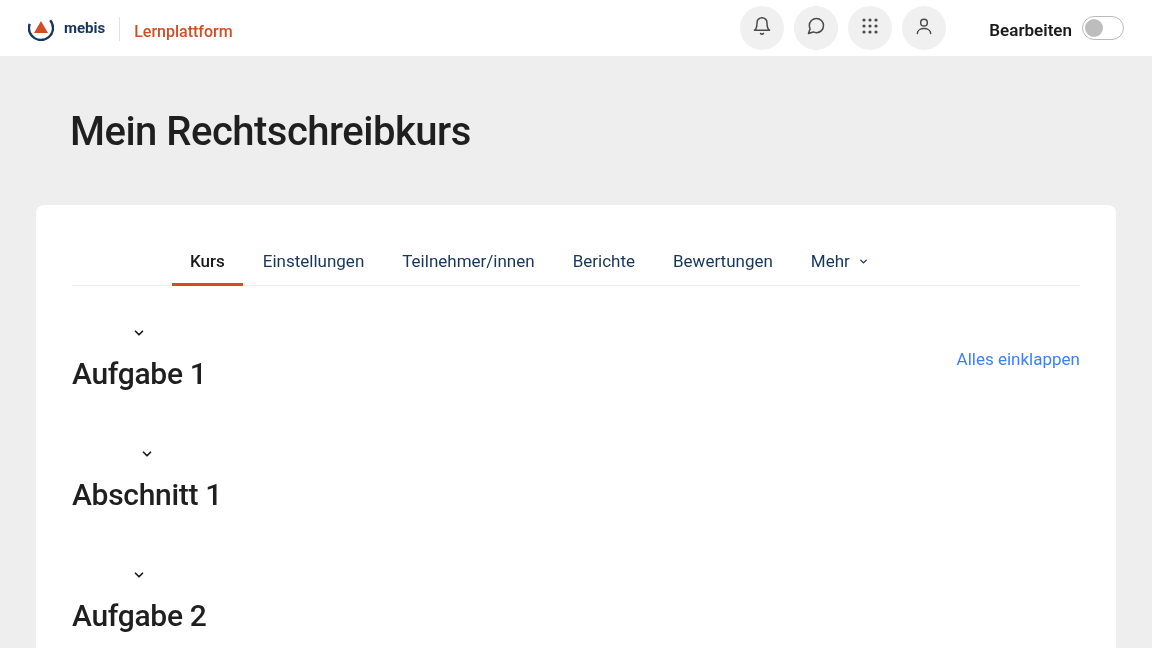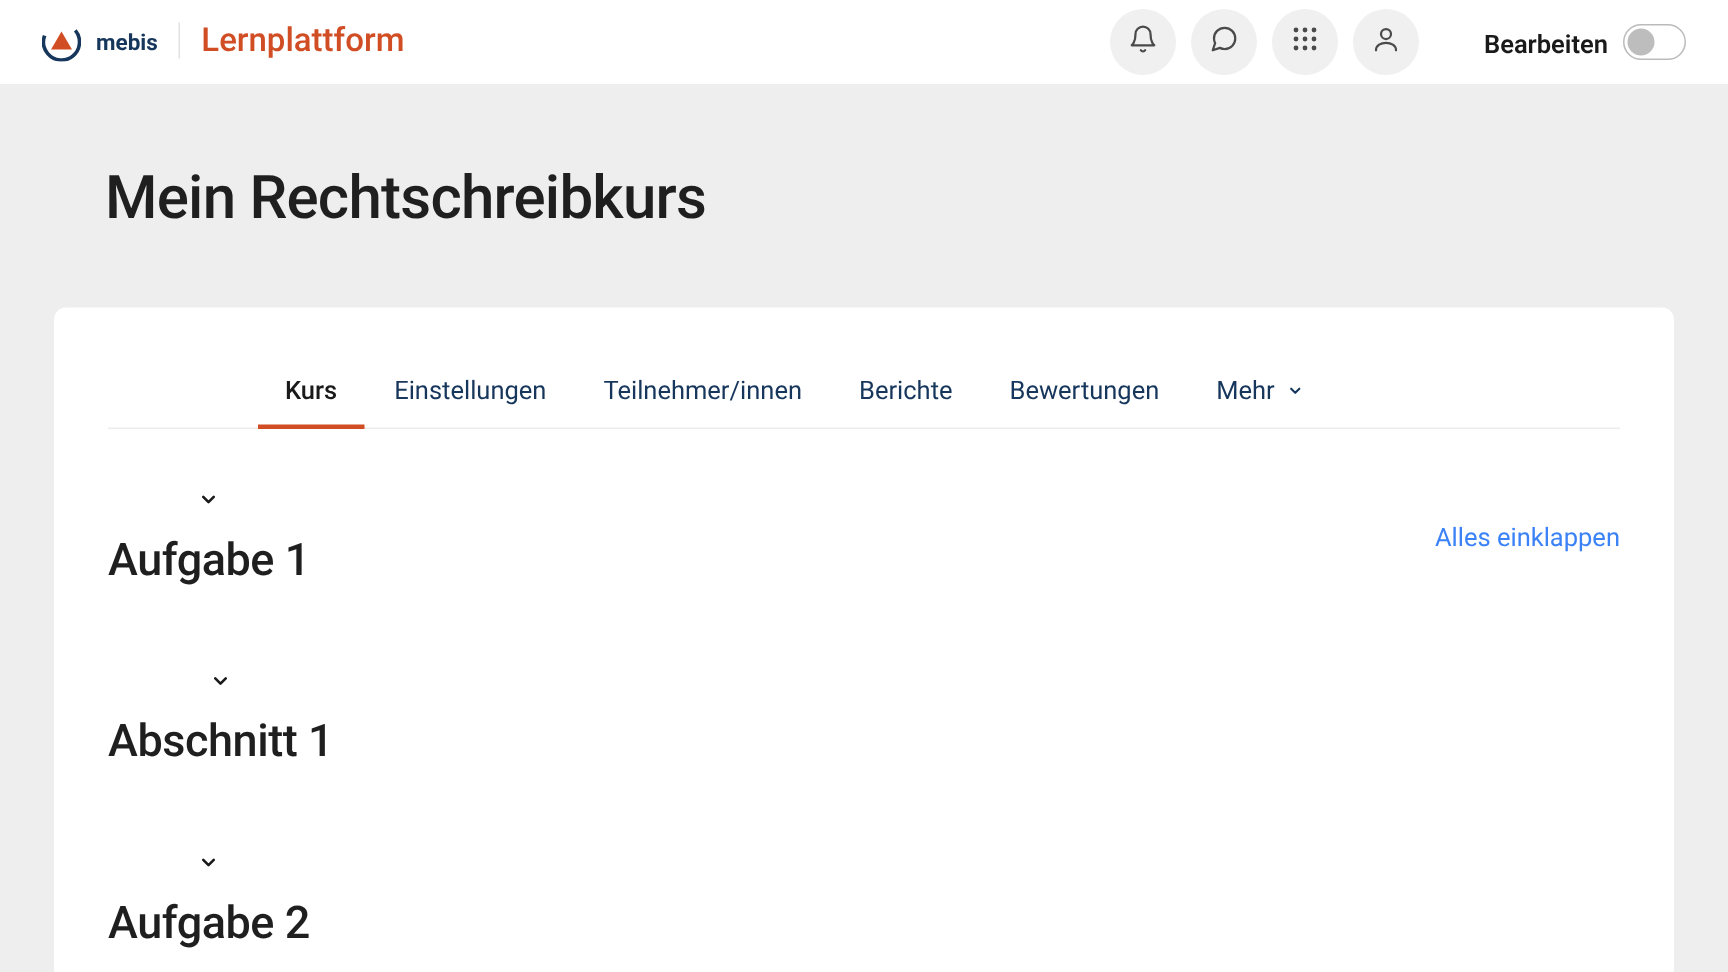--- a/index.html
+++ b/index.html
@@ -14,21 +14,21 @@
   .header {
     background: #ffffff;
     height: 56px;
     display: flex;
     align-items: center;
     padding: 0 28px;
     justify-content: space-between;
   }
   .header-left {
     display: flex;
-    align-items: flex-start;
+    align-items: flex-end;
     gap: 14px;
   }
   .logo {
     display: flex;
     align-items: center;
     gap: 10px;
   }
   .logo-icon {
     width: 26px;
     height: 26px;
@@ -39,21 +39,21 @@
     font-weight: 700;
     font-size: 15px;
   }
   .divider {
     width: 1px;
     height: 24px;
     background: #e2e2e2;
   }
   .platform {
     color: #d14e25;
-    font-size: 22px;
+    font-size: 16px;
     font-weight: 500;
   }
   .header-right {
     display: flex;
     align-items: center;
     gap: 10px;
   }
   .icon-btn {
     width: 44px;
     height: 44px;

